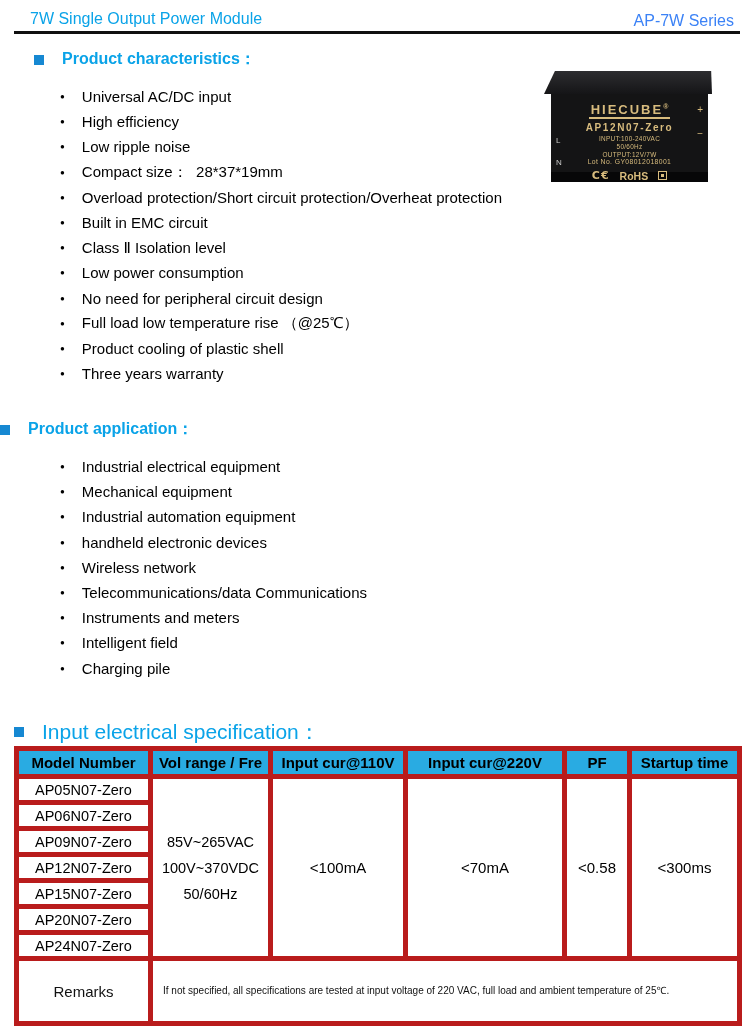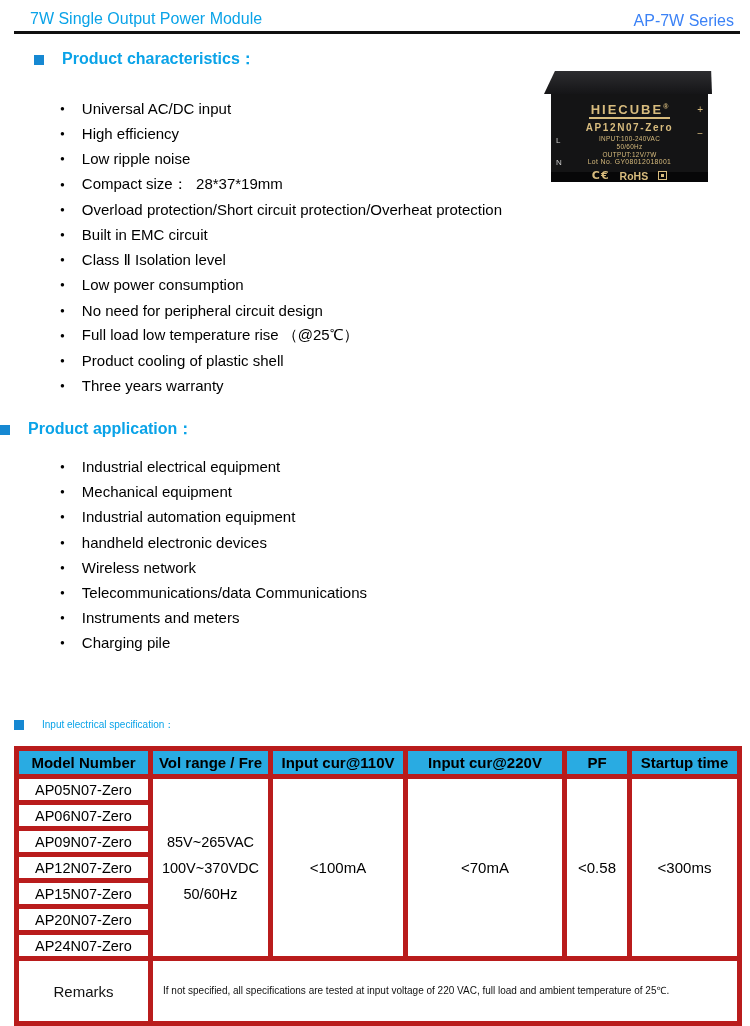--- a/index.html
+++ b/index.html
@@ -13,28 +13,28 @@
 
   
   .header-title   { position: absolute; left: 30px;  top: 10px; font-size: 16px; color: #0aa3e8; }
   .header-series  { position: absolute; right: 16px; top: 12px; font-size: 16px; color: #3b82f6; }
   .header-rule    { position: absolute; left: 14px;  top: 31px; width: 726px; height: 3px; background: #101010; }
 
   
   .section-heading { position: absolute; display: flex; align-items: center; }
   .sq { width: 10px; height: 10px; background: #1688d2; margin-right: 18px; flex: none; }
   .heading-text { font-size: 16px; font-weight: 700; color: #0aa3e8; }
-  .heading-text.light { font-weight: 400; font-size: 10px; }
+  .heading-text.light { font-weight: 400; font-size: 21px; }
   #heading-characteristics { left: 14px; top: 49px; margin-left: 20px; }
   #heading-application     { left: 0; top: 419px; }
   #heading-input-spec      { left: 14px; top: 718px; }
 
   
   ul.bullets { position: absolute; list-style: none; }
-  #list-characteristics { left: 60px; top: 84px; margin-top: 12px; }
+  #list-characteristics { left: 60px; top: 84px; }
   #list-application     { left: 60px; top: 454px; }
   .bullets li { height: 25.2px; display: flex; align-items: center; font-size: 15px; color: #000; white-space: pre; }
   .bullets li::before { content: "●"; font-size: 8px; margin-right: 17px; color: #000; }
 
   
   .module { position: absolute; left: 544px; top: 71px; width: 168px; }
   .module-lid {
     height: 23px; margin: 0;
     background: linear-gradient(#2d2d30, #151517);
     clip-path: polygon(6.5% 0, 99.5% 0, 100% 100%, 0% 100%);
@@ -131,20 +131,21 @@
     <span class="heading-text">Product application：</span>
   </div>
   <ul class="bullets" id="list-application">
     <li>Industrial electrical equipment</li>
     <li>Mechanical equipment</li>
     <li>Industrial automation equipment</li>
     <li>handheld electronic devices</li>
     <li>Wireless network</li>
     <li>Telecommunications/data Communications</li>
     <li>Instruments and meters</li>
+    <li>Intelligent field</li>
     <li>Charging pile</li>
   </ul>
 
   <div class="section-heading" id="heading-input-spec">
     <span class="sq"></span>
     <span class="heading-text light">Input electrical specification：</span>
   </div>
 
   <table class="spec">
     <colgroup>

